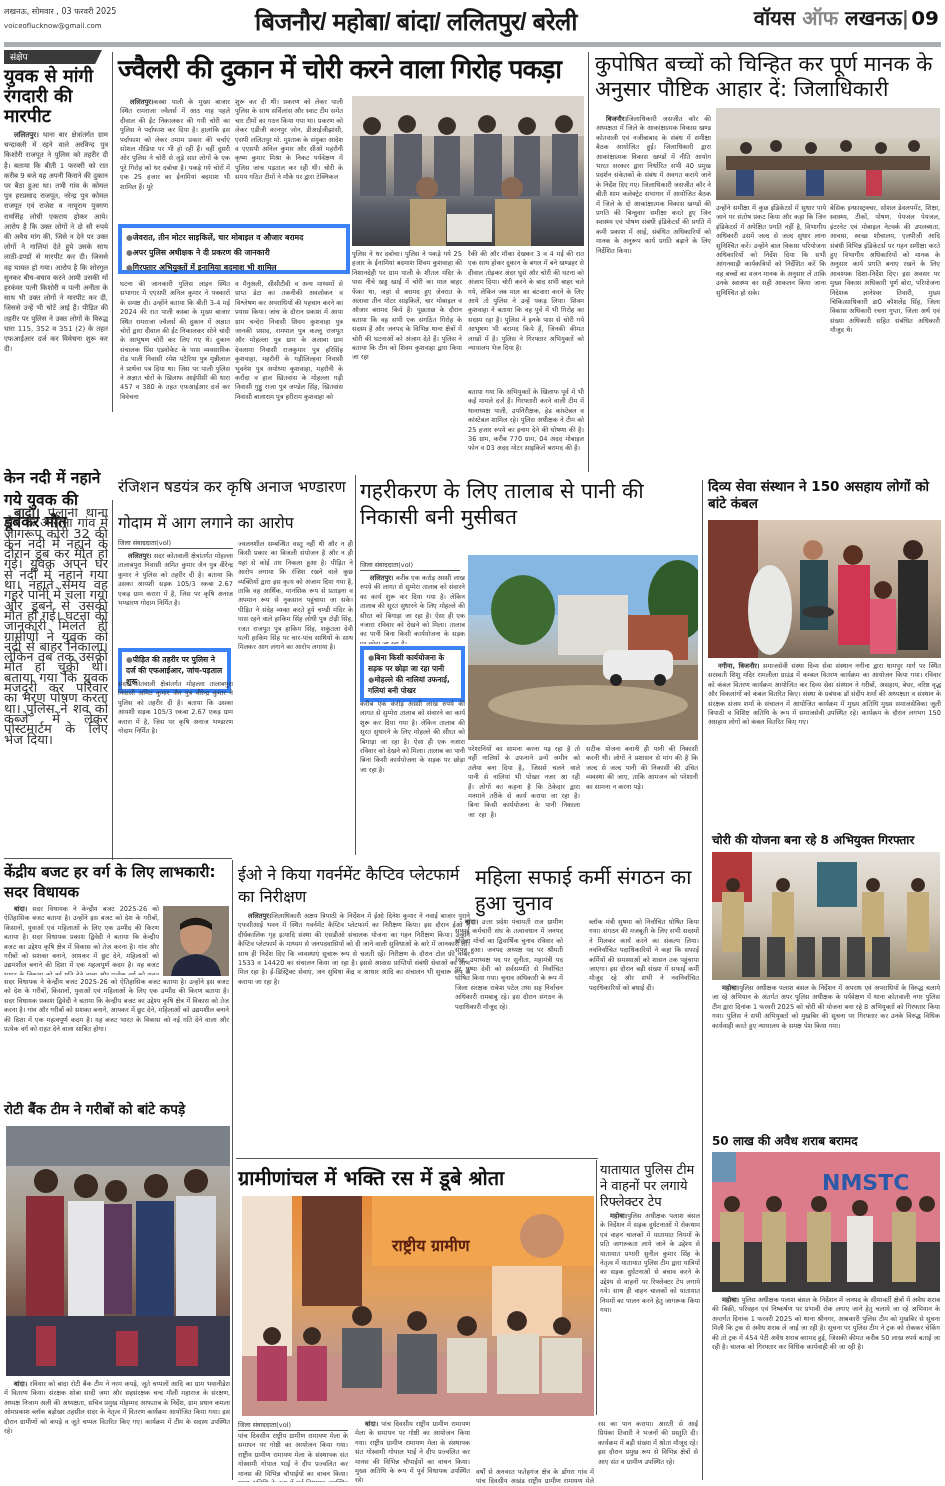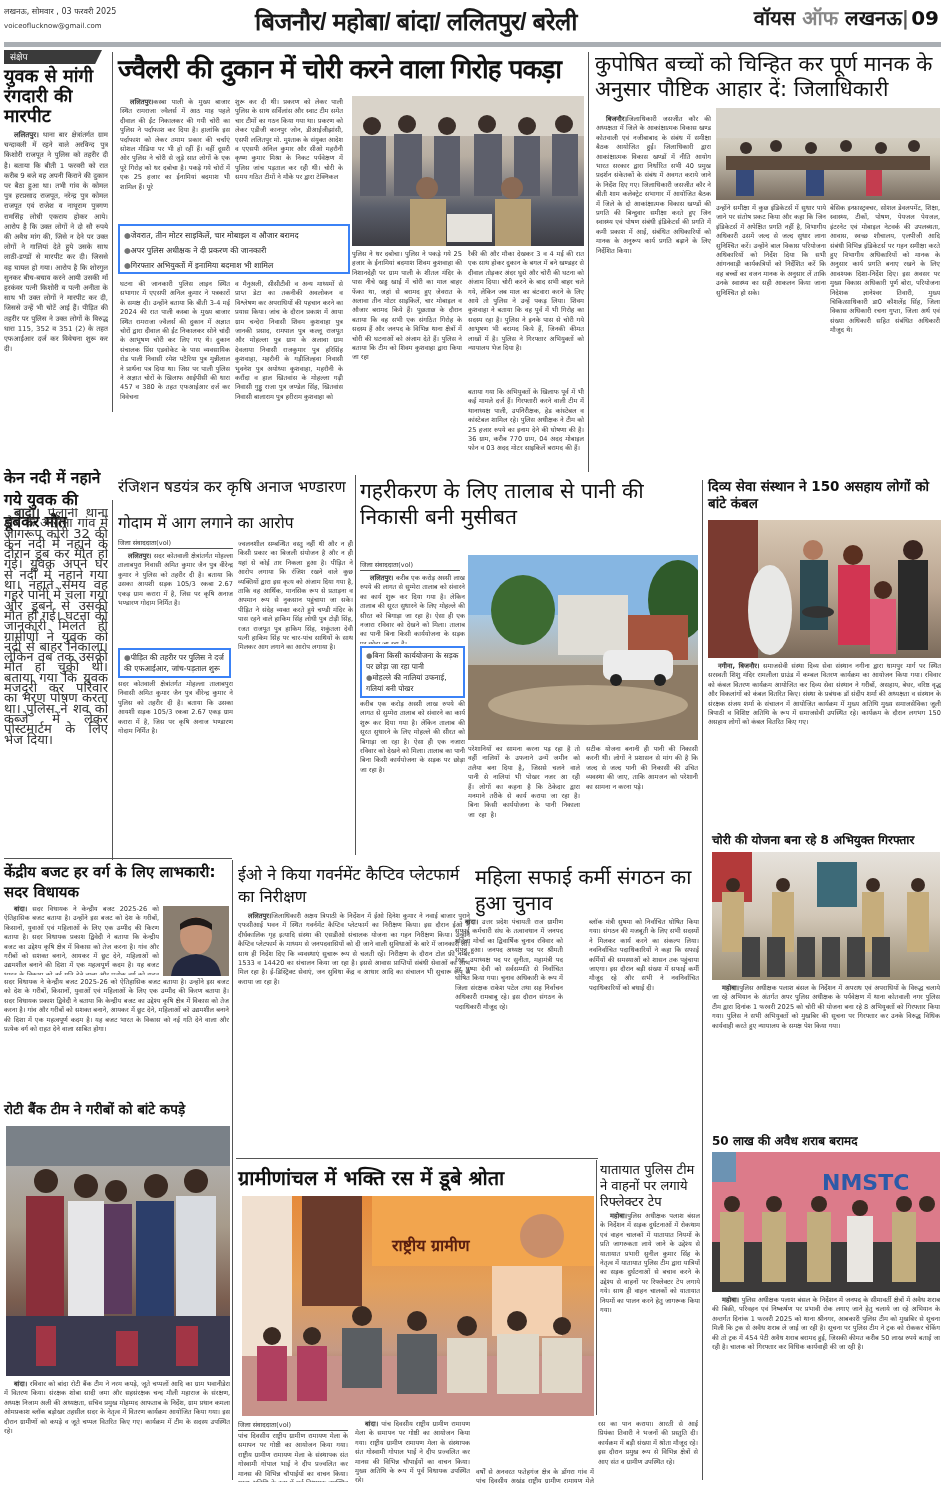--- a/index.html
+++ b/index.html
@@ -13,21 +13,21 @@
   .masthead-right .pg { color: #111; margin-left: 2px; }
   .rule { left: 4px; right: 4px; top: 42px; height: 5px; background: #a9aeb3; }
   .col-rule { width: 1px; background: #555; }
   .h-rule { height: 1px; background: #555; }
   .section-tag { left: 4px; top: 50px; width: 98px; height: 14px; background: #3a3a3a; color: #fff; font-size: 9px; padding-left: 6px; line-height: 14px; clip-path: polygon(0 0, 100% 0, 93% 100%, 0 100%); }
   .headline { font-weight: bold; line-height: 1.15; color: #111; }
   .headline.light { font-weight: normal; }
   .body-text { font-size: 6.6px; line-height: 9.4px; color: #333; text-align: justify; overflow: hidden; }
   .body-text p { text-indent: 10px; }
   .dateline { font-weight: bold; }
-  .callout { border: 2px solid #3b82f6; background: #fff; font-size: 8.2px; line-height: 12px; padding: 2px 4px; color: #222; }
+  .callout { border: 4px solid #3b82f6; background: #fff; font-size: 8.2px; line-height: 12px; padding: 2px 4px; color: #222; font-weight: bold; }
   .callout .bullet { color: #777; }
   .photo { overflow: hidden; }
   .credit { font-size: 6.5px; color: #333; border-bottom: 1px solid #555; padding-bottom: 1px; }
 </style>
 </head>
 <body>
 
 <div class="abs masthead-left">
   <div>लखनऊ, सोमवार , 03 फरवरी 2025</div>
   <div style="font-size:7px;">voiceoflucknow@gmail.com</div>

